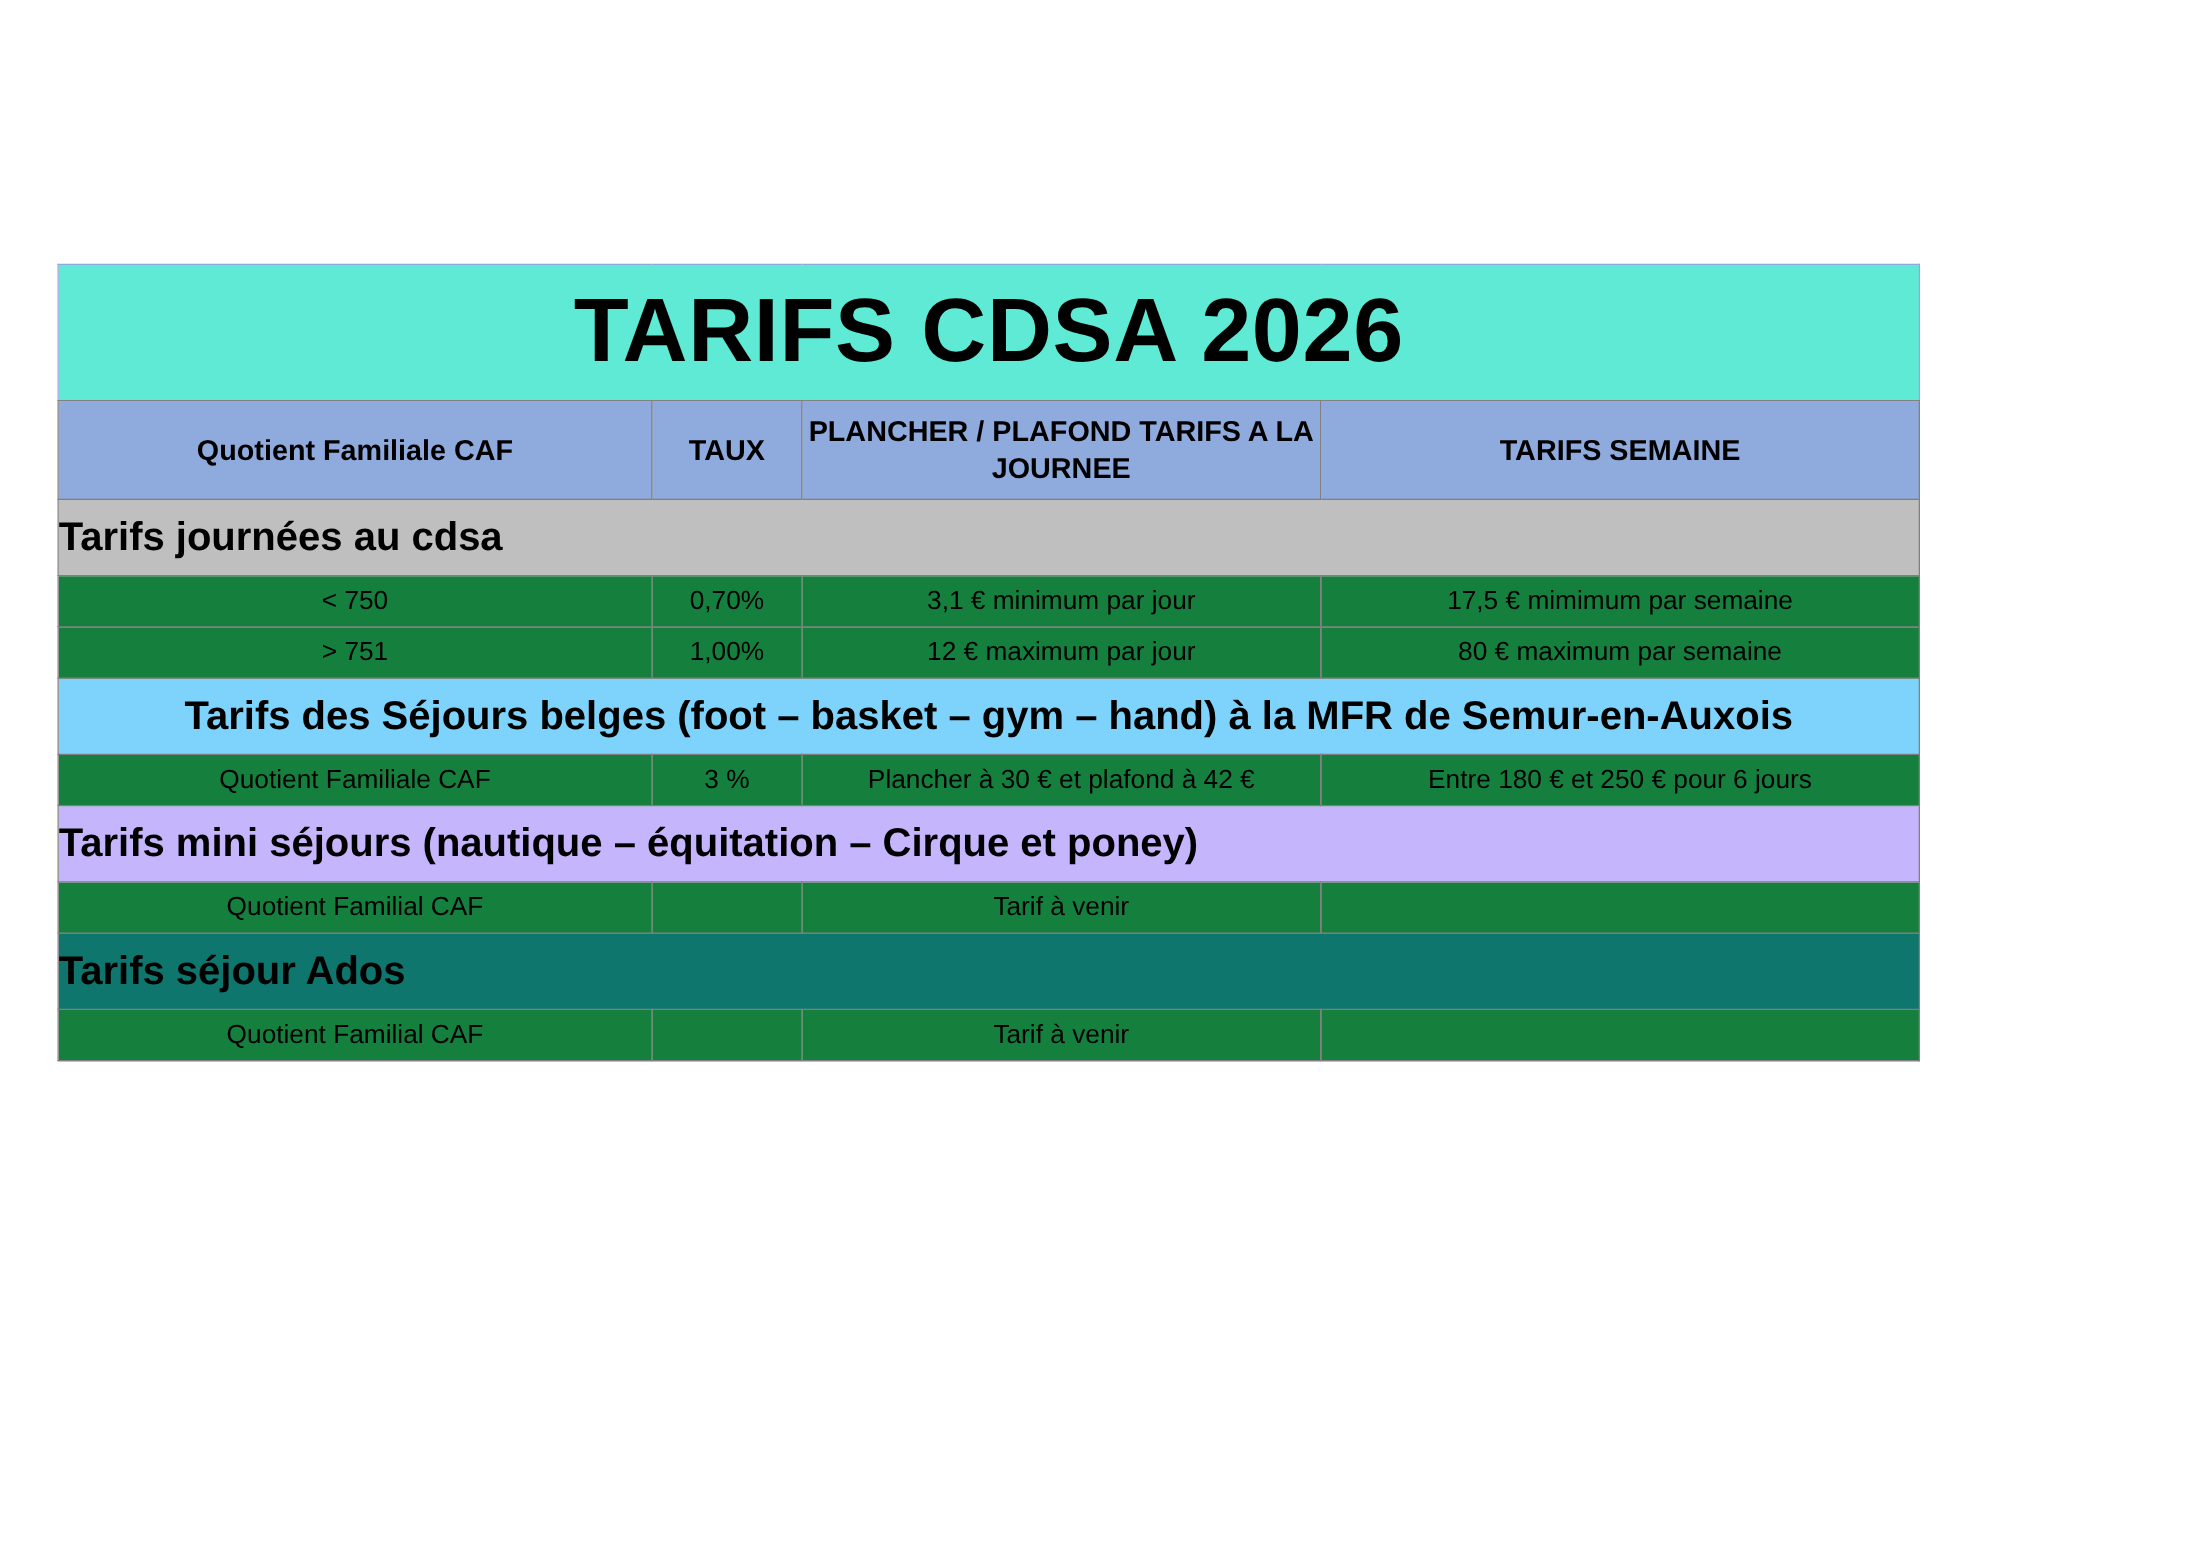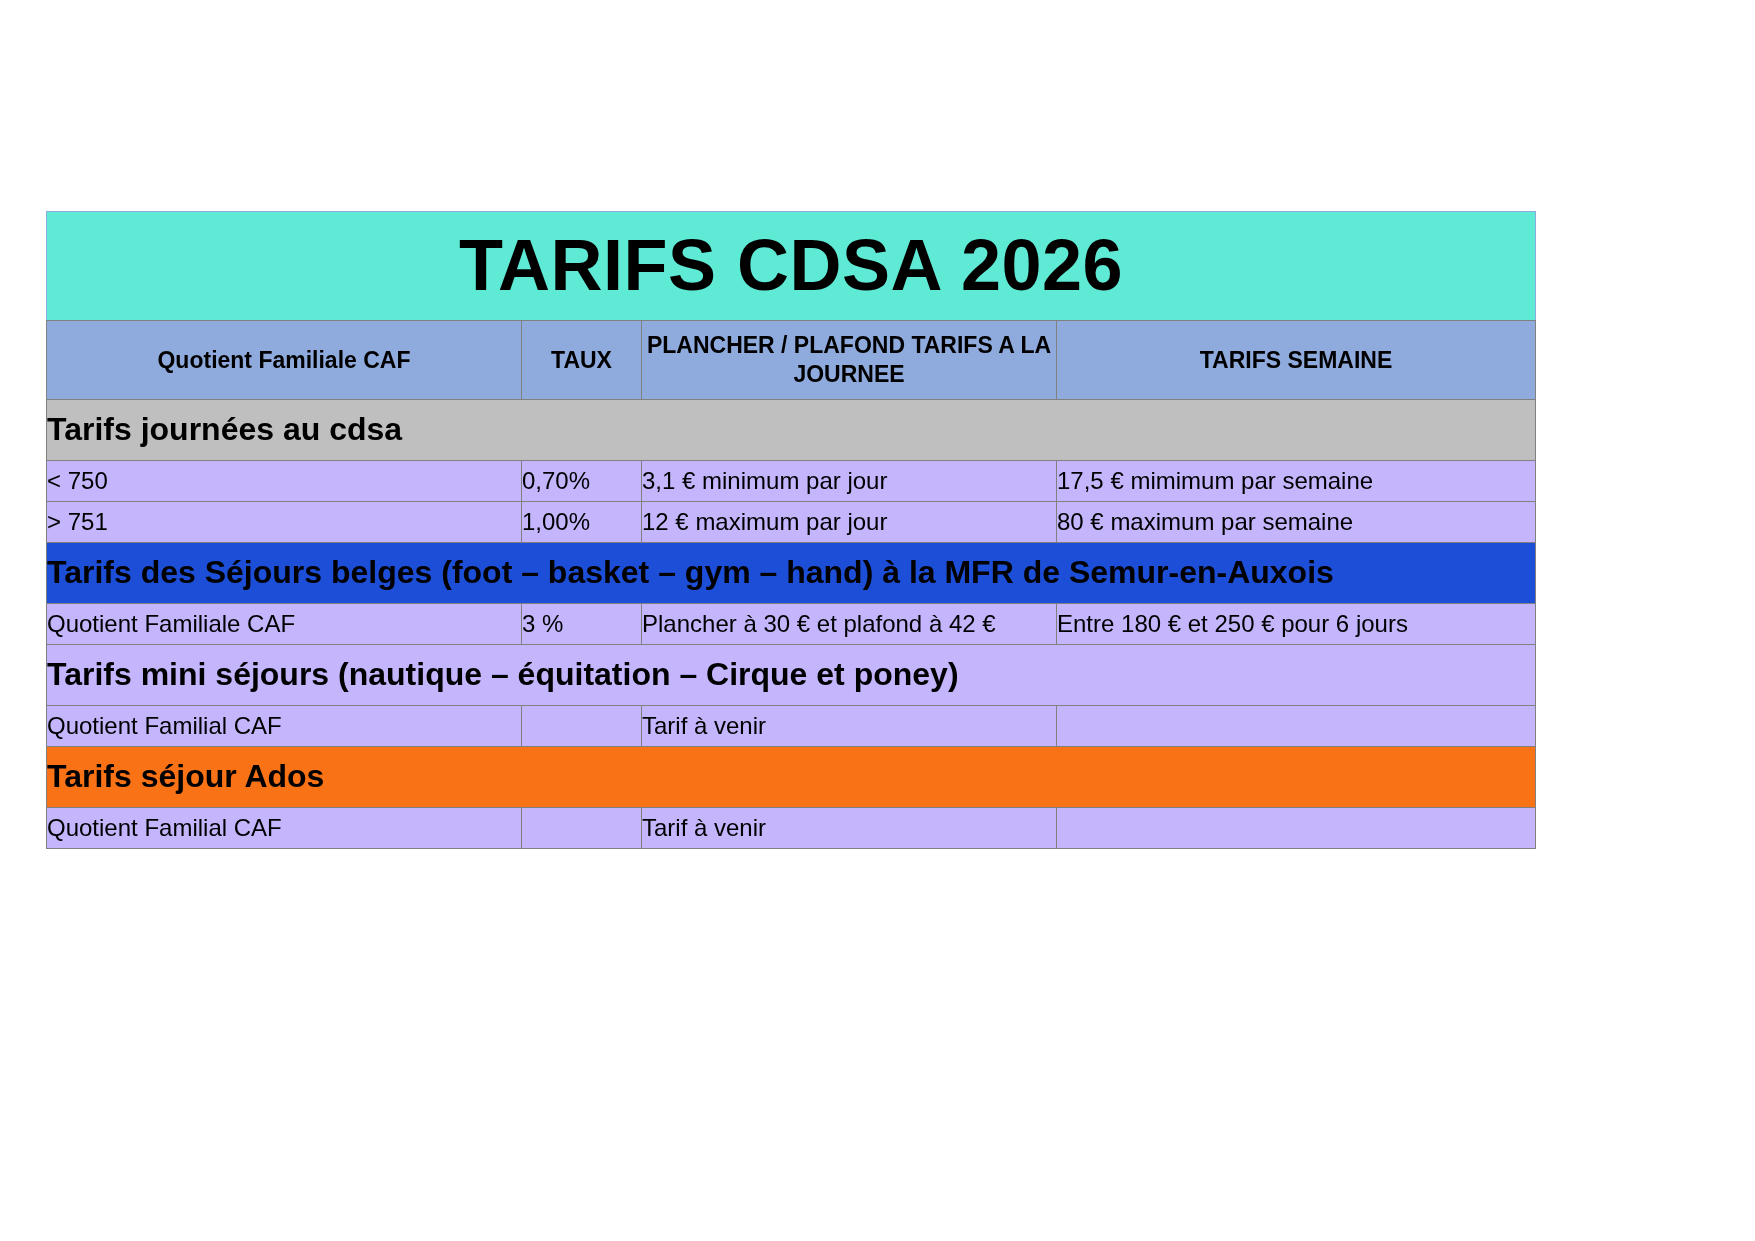--- a/index.html
+++ b/index.html
@@ -72,29 +72,30 @@
     height: 60px;
     font-weight: bold;
     font-size: 32px;
     text-align: left;
     padding-left: 11px;
     line-height: 1.1;
     white-space: nowrap;
     margin-top: 44px;
   }
   .section.grey   { background: #bfbfbf; }
-  .section.yellow { background: #1d4ed8; }
+  .section.yellow { background: #7dd3fc; text-align: center; }
   .section.orange { background: #c4b5fd; }
-  .section.green  { background: #f97316; }
+  .section.green  { background: #0f766e; }
 
   
   .data {
     height: 40px;
-    font-size: 24px;
-    background: #c4b5fd;
+    text-align: center;
+    font-size: 21px;
+    background: #15803d;
     padding: 2px 4px;
   }
   .data.blank { }
 </style>
 </head>
 <body>
 
 <div class="sheet">
   <table class="tarifs">
     <colgroup>

